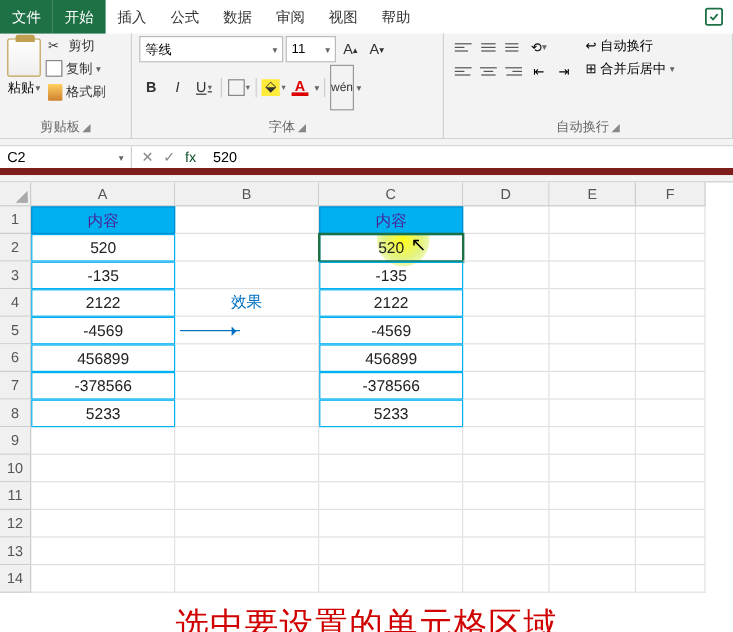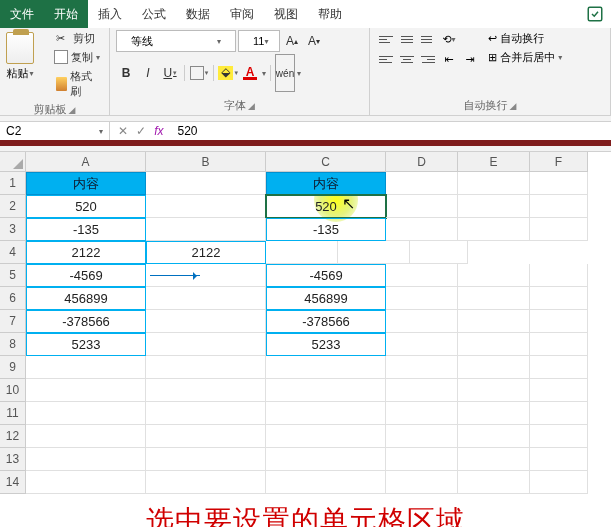--- a/index.html
+++ b/index.html
@@ -12,34 +12,34 @@
   .tab.active { background: #1e7145; color: #fff; }
   .tab-share { margin-left: auto; width: 32px; display:flex; align-items:center; justify-content:center; }
   
   
   .ribbon { display: flex; background: #f3f3f3; border-bottom: 1px solid #d0d0d0; height: 88px; }
   .group { border-right: 1px solid #d0d0d0; padding: 2px 6px 0 6px; display: flex; flex-direction: column; }
   .group-body { display: flex; flex: 1; align-items: flex-start; }
   .group-label { text-align: center; color: #666; font-size: 11px; padding: 2px 0; display:flex; align-items:center; justify-content:center; gap:2px; }
   .group-label .launcher { font-size: 9px; color:#888; }
   
-  .clipboard-left { display:flex; flex-direction:column; align-items:center; margin-right:20px; }
+  .clipboard-left { display:flex; flex-direction:column; align-items:center; margin-right:4px; }
   .paste-icon { width: 28px; height: 32px; background: linear-gradient(#fff,#eee); border:1px solid #c0a050; border-radius:2px; position:relative; margin-top:2px; }
   .paste-icon::before { content:""; position:absolute; top:-4px; left:6px; width:16px; height:6px; background:#c0a050; border-radius:2px 2px 0 0; }
   .paste-label { font-size:11px; margin-top:2px; display:flex; align-items:center; gap:1px;}
   .clip-right { display:flex; flex-direction:column; gap:2px; font-size:11px; color:#333; }
   .clip-btn { display:flex; align-items:center; gap:3px; padding:1px 2px; }
   .mini-icon { width:14px; height:14px; display:inline-block; }
   .icon-cut { color:#333; }
   .icon-copy { border:1px solid #888; background:#fff; width:12px; height:12px; position:relative; }
   .icon-copy::after { content:""; position:absolute; left:-3px; top:-3px; width:12px; height:12px; border:1px solid #888; background:#fff; }
   .icon-brush { width:12px; height:14px; background: linear-gradient(#ffd060,#d08030); border-radius:1px; }
   
   .font-group .row { display:flex; align-items:center; gap:2px; margin-bottom:2px; }
-  .combo { border:1px solid #bbb; background:#fff; height:22px; display:flex; align-items:center; padding:0 14px; font-size:11px; }
+  .combo { border:1px solid #bbb; background:#fff; height:22px; display:flex; align-items:center; padding:0 4px; font-size:11px; }
   .combo.wide { width:120px; justify-content:space-between; }
   .combo.small { width:42px; justify-content:space-between; }
   .caret { font-size:8px; color:#666; }
   .font-btn { width:20px; height:20px; display:flex; align-items:center; justify-content:center; font-size:12px; color:#333; }
   .font-btn.bold { font-weight:bold; }
   .font-btn.italic { font-style:italic; }
   .font-btn.underline { text-decoration:underline; }
   .font-btn .caret { font-size:7px; margin-left:1px; }
   .border-btn { border:1px solid #888; width:14px; height:14px; }
   .fill-btn { width:16px; height:14px; background:#ffeb3b; border-bottom:3px solid #ffeb3b; display:flex; align-items:center; justify-content:center; }
@@ -55,39 +55,39 @@
   .align-btn.mid span{width:80%;margin:0 auto}
   .align-btn.bot span{width:80%}
   .indent-btn { width:20px; height:18px; display:flex; align-items:center; justify-content:center; font-size:11px; }
   .align-right-col { display:flex; flex-direction:column; gap:2px; font-size:11px; margin-left:6px; }
   .align-right-btn { display:flex; align-items:center; gap:3px; padding:1px 2px; }
   
   
   .namebox-row { display:flex; border-bottom:6px solid #7f1d1d; height:24px; background:#fff;text-align:center; }
   .namebox { width:110px; border-right:1px solid #d0d0d0; padding:2px 6px; display:flex; align-items:center; justify-content:space-between; font-size:12px; }
   .fx-btns { display:flex; align-items:center; gap:8px; padding:0 8px; color:#888; }
-  .fx-label { font-style:italic; color:#a21caf; }
+  .fx-label { color:#14532d; }
   .formula-input { flex:1; padding:2px 6px; display:flex; align-items:center; font-size:12px; }
   .thin-divider { height:6px; background:#f3f3f3; border-bottom:1px solid #d0d0d0; }
   
   
   .grid { display:flex; }
   .rowheads { display:flex; flex-direction:column; }
   .colheads { display:flex; }
   .corner { width:26px; height:20px; background:#f0f0f0; border:1px solid #ccc; border-top:none; border-left:none; position:relative; }
   .corner::after { content:""; position:absolute; right:2px; bottom:2px; border:5px solid transparent; border-right-color:#aaa; border-bottom-color:#aaa; }
   .colhead { height:20px; background:#f0f0f0; border-right:1px solid #ccc; border-bottom:1px solid #ccc; display:flex; align-items:center; justify-content:center; color:#555; }
   .rowhead { width:26px; background:#f0f0f0; border-right:1px solid #ccc; border-bottom:1px solid #ccc; display:flex; align-items:center; justify-content:center; color:#555; }
   .cells { position:relative; }
   .gridrow { display:flex; }
   .cell { border-right:1px solid #e0e0e0; border-bottom:1px solid #e0e0e0; display:flex; align-items:center; justify-content:center; font-size:13px; position:relative; }
   .colA,.cA{width:120px}.colB,.cB{width:120px}.colC,.cC{width:120px}.colD,.cD{width:72px}.colE,.cE{width:72px}.colF,.cF{width:58px}
   .rh { height:23px; }
   
-  .hdr-cell { background:#00b0f0; color:#0f172a; border:1px solid #0090d0; }
+  .hdr-cell { background:#00b0f0; color:#4c1d95; border:1px solid #0090d0; }
   .data-cell { border:1px solid #00b0f0 !important; color:#222; }
   .effect-label { color:#0070c0; font-size:13px; }
   .arrow-cell { color:#0070c0; justify-content:flex-start; padding-left:4px; }
   .arrow-line { width:50px; height:1px; background:#0070c0; position:relative; }
   .arrow-line::after { content:""; position:absolute; right:-1px; top:-3px; border:4px solid transparent; border-left-color:#0070c0; }
   
   .highlight { position:absolute; width:44px; height:44px; border-radius:50%; background: radial-gradient(circle, rgba(255,255,0,0.9), rgba(200,230,0,0.5), transparent); pointer-events:none; }
   .cursor { position:absolute; font-size:16px; color:#000; pointer-events:none; }
   .selected-cell { outline:2px solid #1e7145; outline-offset:-1px; }
   
@@ -318,20 +318,21 @@
         <div class="gridrow">
           <div class="cell rh cA data-cell">-135</div>
           <div class="cell rh cB"></div>
           <div class="cell rh cC data-cell">-135</div>
           <div class="cell rh cD"></div>
           <div class="cell rh cE"></div>
           <div class="cell rh cF"></div>
         </div>
         <div class="gridrow">
           <div class="cell rh cA data-cell">2122</div>
+          <div class="cell rh cB effect-label">效果</div>
           <div class="cell rh cC data-cell">2122</div>
           <div class="cell rh cD"></div>
           <div class="cell rh cE"></div>
           <div class="cell rh cF"></div>
         </div>
         <div class="gridrow">
           <div class="cell rh cA data-cell">-4569</div>
           <div class="cell rh cB arrow-cell">
             <div class="arrow-line"></div>
           </div>

